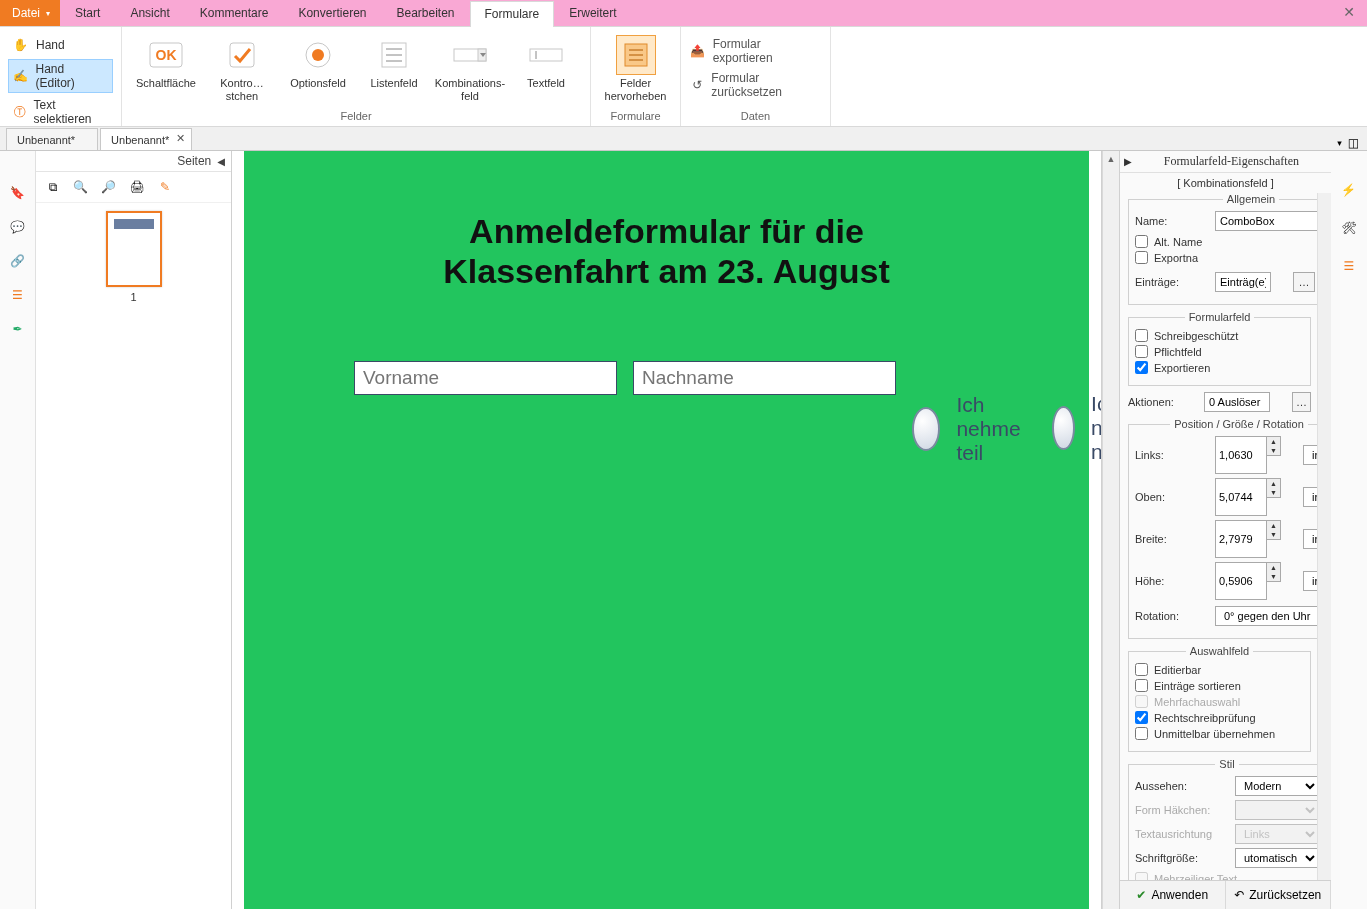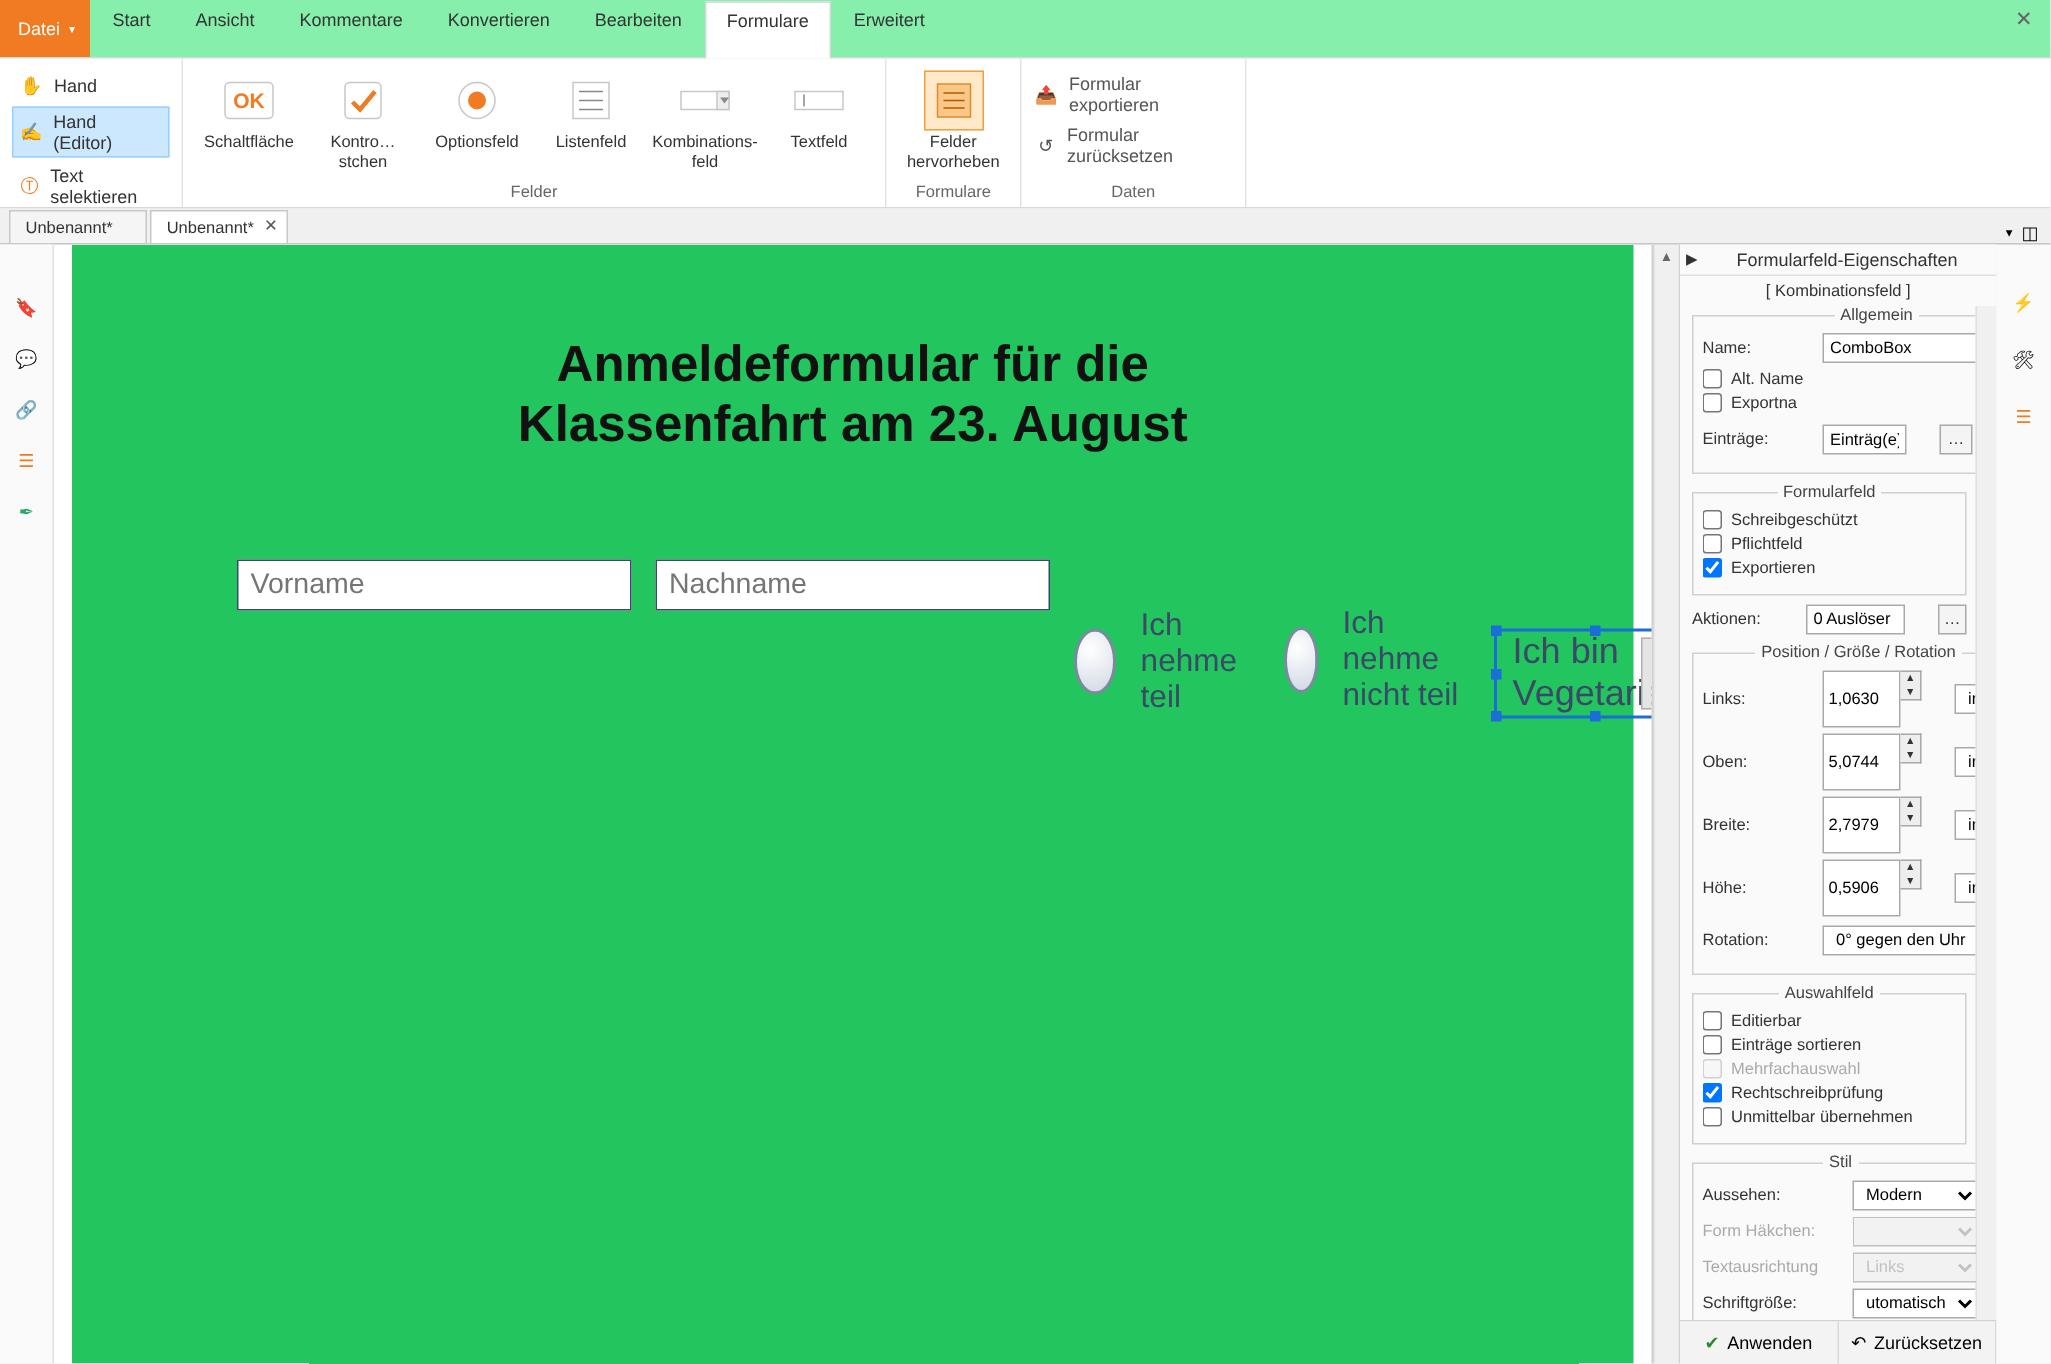--- a/index.html
+++ b/index.html
@@ -1,18 +1,18 @@
 <!DOCTYPE html>
 <html><head>
 <meta charset="utf-8">
 <style>
   * { box-sizing: border-box; margin: 0; padding: 0; font-family: "Segoe UI", Tahoma, sans-serif; }
   body { width: 1367px; height: 909px; overflow: hidden; background: #f0f0f0; display: flex; flex-direction: column; font-size: 12px; }
   
-  .menubar { display: flex; align-items: stretch; height: 39px; background: #86efac; border-bottom: 1px solid #d9d9d9; }
+  .menubar { display: flex; align-items: stretch; height: 27px; background: #f9a8d4; border-bottom: 1px solid #d9d9d9; }
   .menubar .file { background: #f07b22; color: #fff; padding: 4px 10px 4px 12px; display: flex; align-items: center; gap: 6px; font-size: 12px; }
   .menubar .file .arrow { font-size: 8px; }
   .menubar .tab { padding: 5px 14px; font-size: 12px; color: #333; border: 1px solid transparent; border-bottom: none; cursor: default; }
   .menubar .tab.active { background: #fff; border-color: #d9d9d9; border-top: 1px solid #d9d9d9; position: relative; top: 1px; }
   .menubar .close { margin-left: auto; padding: 4px 12px; font-size: 14px; color: #666; }
   
   .ribbon { display: flex; height: 100px; background: #fff; border-bottom: 1px solid #d9d9d9; }
   .ribbon-group { display: flex; flex-direction: column; border-right: 1px solid #e3e3e3; padding: 0 8px 2px; }
   .ribbon-group .content { flex: 1; display: flex; align-items: flex-start; gap: 4px; padding-top: 6px; }
   .ribbon-group .label { text-align: center; font-size: 11px; color: #666; padding-bottom: 2px; }
@@ -59,21 +59,21 @@
   .combo-sel .drop { position:absolute; right:4px; top:4px; bottom:4px; width:30px; background:#e5e5e5; border:1px solid #b0b0b0; display:flex; align-items:center; justify-content:center; font-size:12px; color:#333;}
   .handle { position:absolute; width:7px; height:7px; background:#1a6fd6;}
   .h-tl{top:-4px;left:-4px} .h-tr{top:-4px;right:-4px} .h-bl{bottom:-4px;left:-4px} .h-br{bottom:-4px;right:-4px}
   .h-tm{top:-4px;left:calc(50% - 3px)} .h-bm{bottom:-4px;left:calc(50% - 3px)} .h-ml{top:calc(50% - 3px);left:-4px} .h-mr{top:calc(50% - 3px);right:-4px}
   
   .vscroll { width: 17px; background:#f0f0f0; border-left:1px solid #d9d9d9; position:relative;}
   .vscroll .arrow{height:16px; display:flex;align-items:center;justify-content:center; font-size:9px;color:#666;}
   
   .prop-panel { width: 212px; background: #fafafa; display: flex; flex-direction: column; border-left:1px solid #d0d0d0;}
   .prop-head { display: flex; align-items: center; padding: 3px 4px; font-size: 12px; color: #333; border-bottom:1px solid #e0e0e0; gap:4px;}
-  .prop-head .title{flex:1; text-align:center;}
+  .prop-head .title{flex:1; text-align:center;font-family:Liberation Serif, serif;}
   .prop-sub { text-align:center; font-size:11px; color:#333; padding:4px 0;}
   .props-scroll{ flex:1; overflow:auto; padding:0 6px 6px 8px;}
   fieldset.grp { border:1px solid #d0d0d0; margin-bottom:6px; padding:6px 6px 8px;}
   fieldset.grp legend{ font-size:11px; color:#444; padding:0 4px;text-align:center;}
   .row { display:flex; align-items:center; gap:22px; margin-bottom:4px; font-size:11px; color:#333;}
   .row label{ width:58px; flex-shrink:0;}
   .row input[type=text], .row select{ flex:1; min-width:0; height:20px; font-size:11px; border:1px solid #a9a9a9; padding:0 4px; background:#fff;}
   .row .unit { width:40px;}
   .chk{ display:flex; align-items:center; gap:6px; font-size:11px; color:#333; margin-bottom:3px;}
   .chk input{ width:13px; height:13px;}
@@ -245,20 +245,37 @@
 <div class="workspace">
 
   <div class="left-strip">
     <div class="sico" style="color:#d33;">🔖</div>
     <div class="sico" style="color:#666;">💬</div>
     <div class="sico" style="color:#666;">🔗</div>
     <div class="sico" style="color:#f07b22;">☰</div>
     <div class="sico" style="color:#2a6;">✒</div>
   </div>
 
+  <div class="thumb-panel">
+    <div class="thumb-head">
+      <span class="title">Seiten</span>
+      <span style="font-size:10px;">◀</span>
+    </div>
+    <div class="thumb-tools">
+      <span class="tico">⧉</span>
+      <span class="tico" style="color:#d33;">🔍</span>
+      <span class="tico" style="color:#d33;">🔎</span>
+      <span class="tico">🖨</span>
+      <span class="tico" style="color:#f07b22;">✎</span>
+    </div>
+    <div class="thumb-area">
+      <div class="thumb"></div>
+      <div class="thumb-num">1</div>
+    </div>
+  </div>
 
   <div class="canvas">
     <div class="page">
       <div class="doc-title">
         <span>Anmeldeformular für die</span><br>
         <span>Klassenfahrt am 23. August</span>
       </div>
       <div class="form-area">
         <input class="tf" placeholder="Vorname" style="">
         <input class="tf" placeholder="Nachname" style="">

